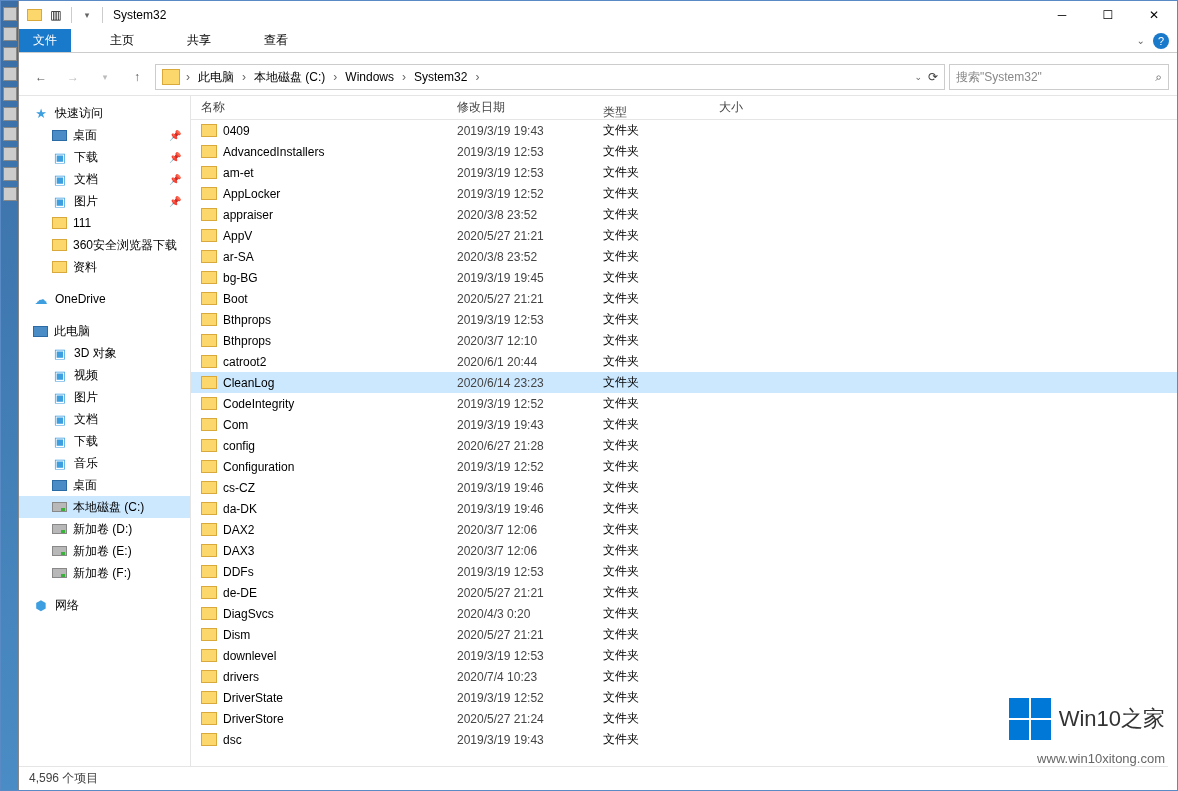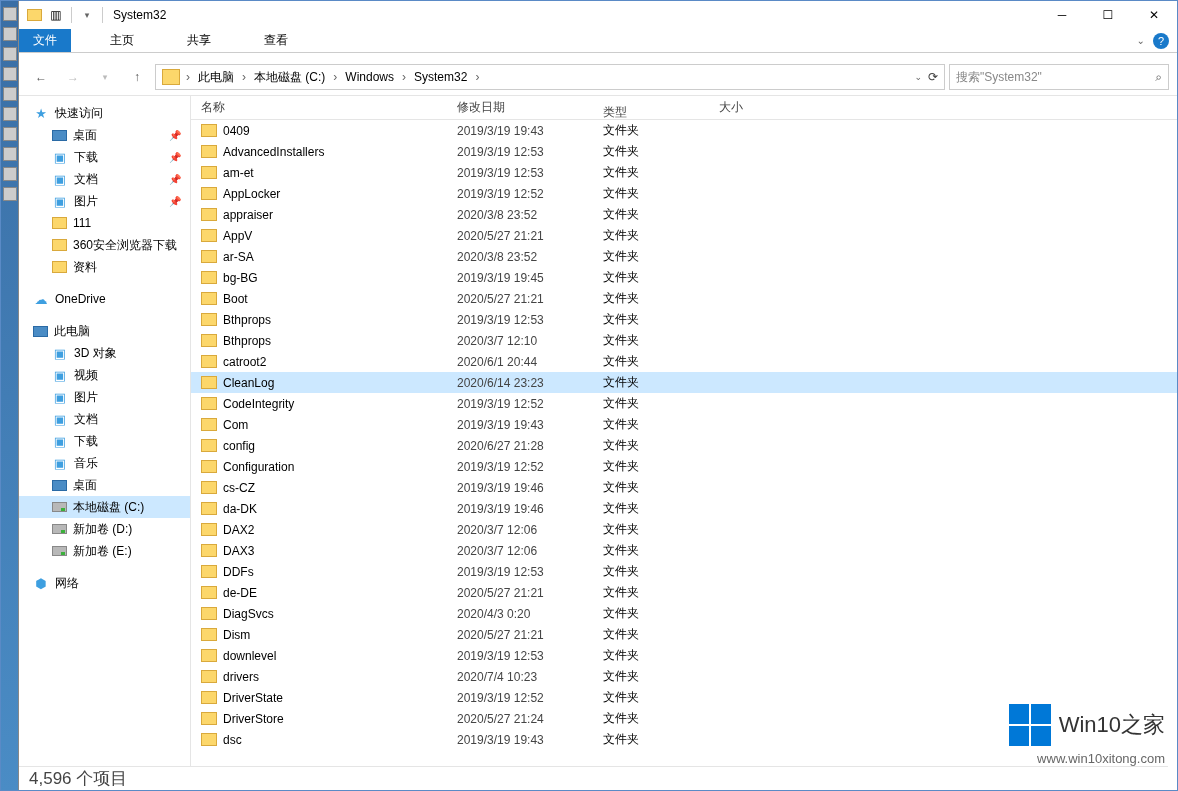--- a/index.html
+++ b/index.html
@@ -63,30 +63,30 @@
 .filelist { flex: 1; overflow-y: auto; }
 .row { display: flex; align-items: center; height: 21px; padding-left: 10px; }
 .row.selected { background: #cce8ff; }
 .row .ficon { width: 16px; height: 13px; background: #fcd76b; border: 1px solid #d9a93c; margin-right: 6px; }
 .row .fname { width: 234px; }
 .row .fdate { width: 146px; color: #444; }
 .row .ftype { width: 116px; color: #000000; }
 .row .fsize { width: 80px; color: #444; }
 
 
-.statusbar { position: absolute; left: 18px; right: 9px; bottom: 0; height: 24px; border-top: 1px solid #e5e5e5; display: flex; align-items: center; padding: 0 10px; font-size: 17px; color: #444; }
+.statusbar { position: absolute; left: 18px; right: 9px; bottom: 0; height: 24px; border-top: 1px solid #e5e5e5; display: flex; align-items: center; padding: 0 10px; font-size: 12px; color: #444; }
 
 
 .watermark { position: absolute; right: 12px; bottom: 24px; text-align: right; z-index: 50; }
 .watermark .logo { display: flex; align-items: center; gap: 8px; justify-content: flex-end; }
 .watermark .sq { width: 42px; height: 42px; display: grid; grid-template-columns: 1fr 1fr; grid-template-rows: 1fr 1fr; gap: 2px; }
 .watermark .sq div { background: #0078d7; }
 .watermark .wtext { font-size: 22px; font-weight: 600; color: #333; }
 .watermark .wtext span { font-weight: 400; }
-.watermark .url { font-size: 13px; color: #666; margin-top: 5px; }
+.watermark .url { font-size: 13px; color: #666; margin-top: 11px; }
 </style>
 </head>
 <body>
 
 <div class="desktop-strip">
   <div class="desktop-item"></div>
     <div class="desktop-item"></div>
     <div class="desktop-item"></div>
     <div class="desktop-item"></div>
     <div class="desktop-item"></div>
@@ -239,20 +239,24 @@
             <span>本地磁盘 (C:)</span>
           </div>
           <div class="nav-item">
             <span class="nicon drive"></span>
             <span>新加卷 (D:)</span>
           </div>
           <div class="nav-item">
             <span class="nicon drive"></span>
             <span>新加卷 (E:)</span>
           </div>
+          <div class="nav-item">
+            <span class="nicon drive"></span>
+            <span>新加卷 (F:)</span>
+          </div>
         </div>
     </div>
     <div class="nav-group">
       <div class="nav-item root">
         <span class="nicon blue">⬢</span>
         <span>网络</span>
       </div>
     </div>
   </div>
 

